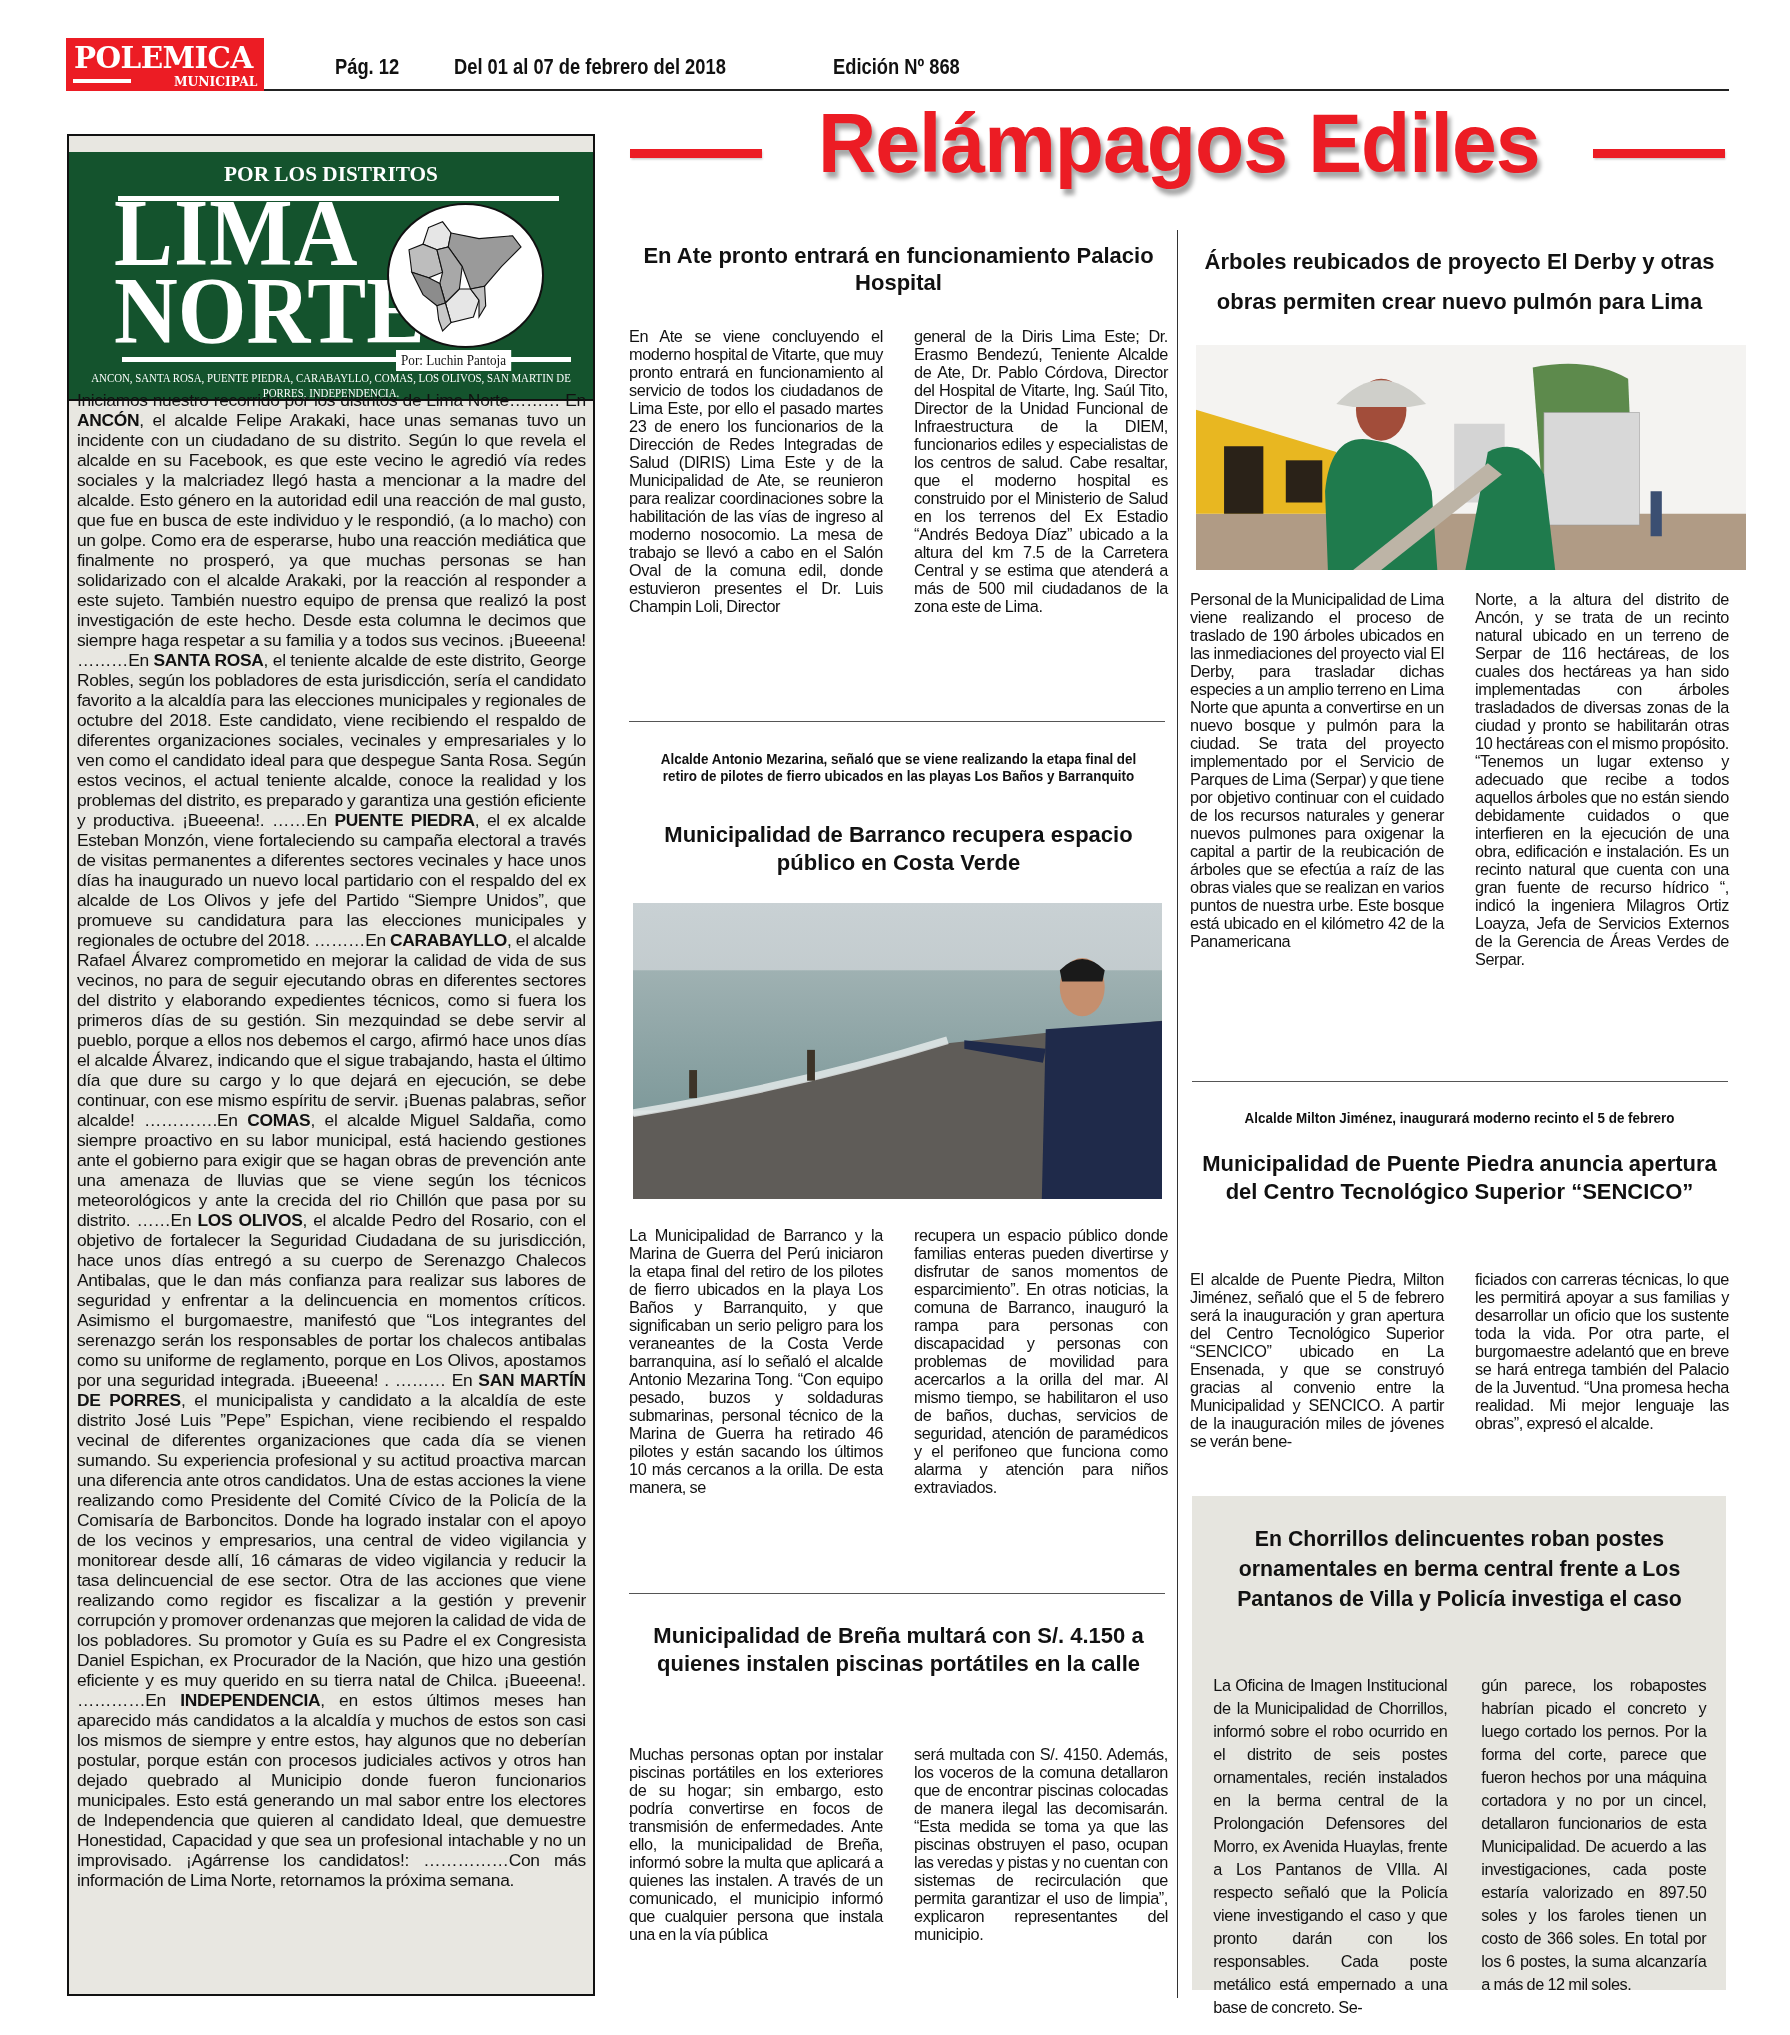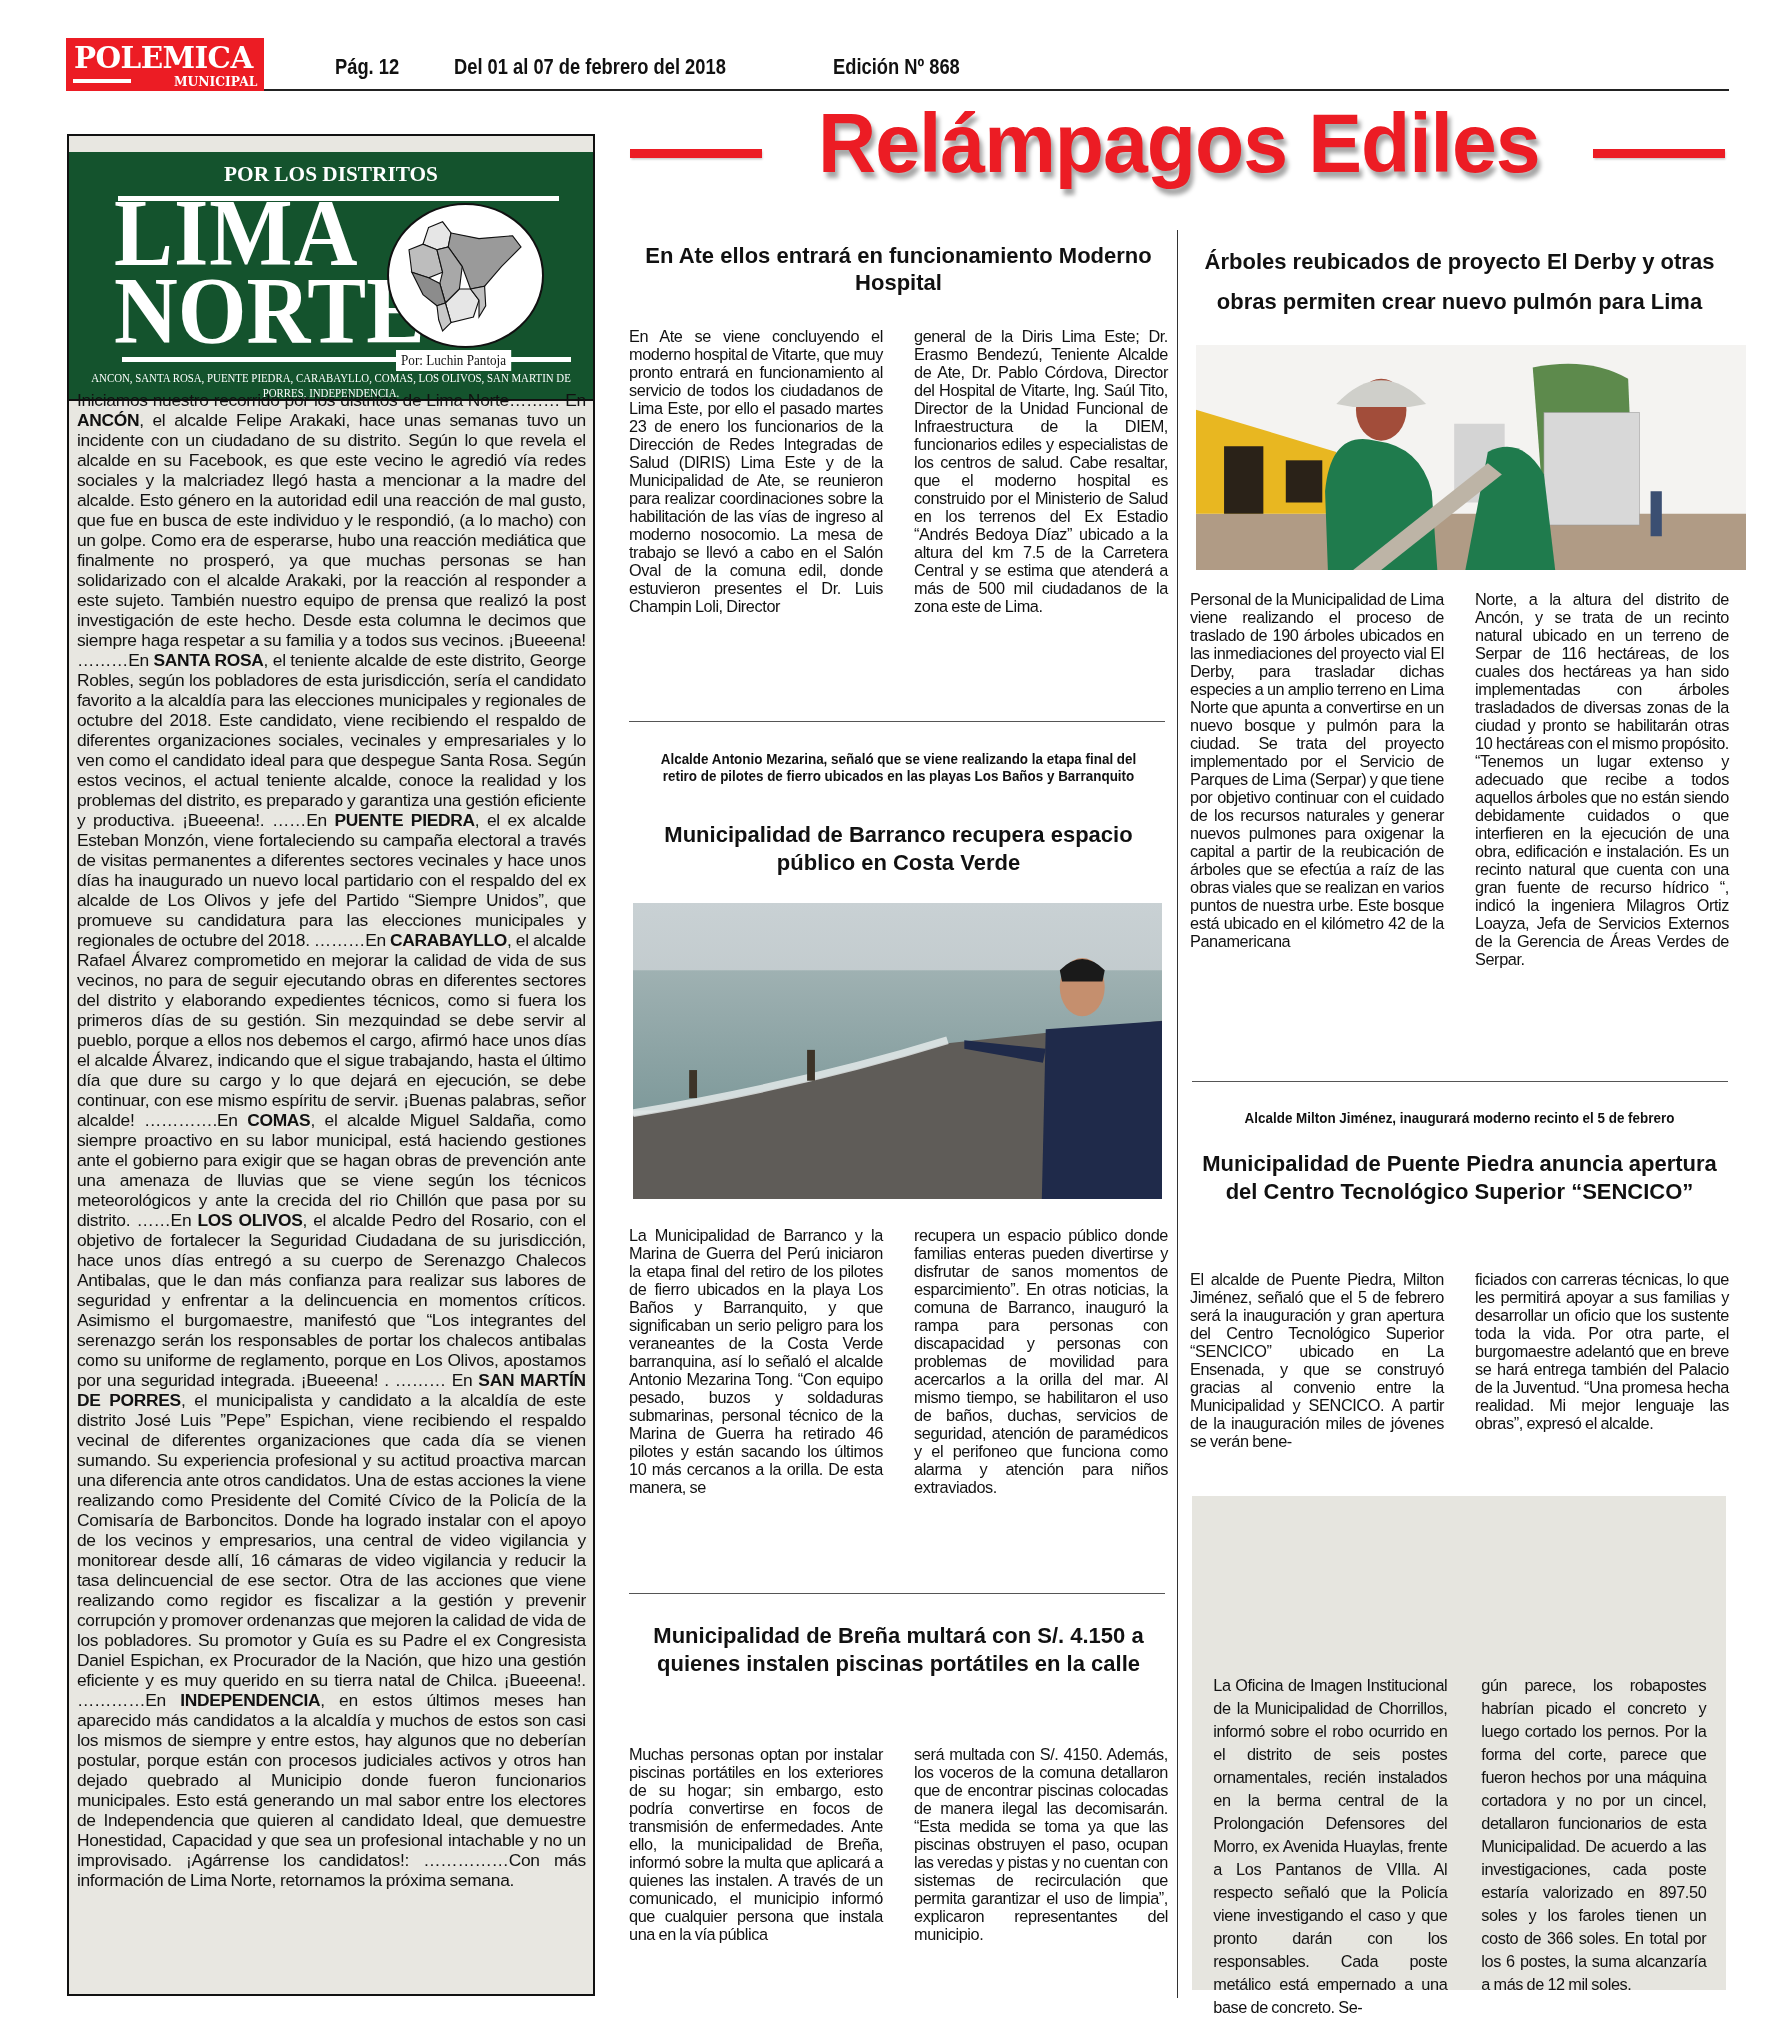--- a/index.html
+++ b/index.html
@@ -91,21 +91,21 @@
     </div>
     <div class="rule2"></div>
     <div class="by">Por: Luchin Pantoja</div>
     <div class="districts">ANCON, SANTA ROSA, PUENTE PIEDRA, CARABAYLLO, COMAS, LOS OLIVOS, SAN MARTIN DE PORRES, INDEPENDENCIA.</div>
   </div>
   <div class="lbody" id="lbody"><span>Iniciamos nuestro recorrido por los distritos de Lima Norte……… En </span><b>ANCÓN</b><span>,  el alcalde Felipe Arakaki, hace unas semanas tuvo un incidente con un ciudadano de su distrito. Según lo que revela el alcalde en su Facebook, es que este vecino le agredió vía redes sociales y la malcriadez llegó hasta a mencionar a la madre del alcalde. Esto género en la autoridad edil una reacción de mal gusto, que fue en busca de este individuo y le respondió, (a lo macho) con un golpe. Como era de esperarse, hubo una reacción mediática que finalmente no prosperó, ya que muchas personas se han solidarizado con el alcalde Arakaki, por la reacción al responder a este sujeto. También nuestro equipo de prensa que realizó la post investigación de este hecho. Desde esta columna le decimos que siempre haga respetar a su familia y a todos sus vecinos. ¡Bueeena! ………En </span><b>SANTA ROSA</b><span>, el teniente alcalde de este distrito, George Robles, según los pobladores de esta jurisdicción, sería el candidato favorito a la alcaldía para las elecciones municipales y regionales de octubre del 2018. Este candidato,  viene recibiendo el respaldo de diferentes organizaciones sociales, vecinales y empresariales y lo ven como el  candidato ideal para que despegue Santa Rosa. Según estos vecinos, el actual teniente alcalde, conoce la realidad y los problemas del distrito, es preparado y garantiza una gestión eficiente y productiva. ¡Bueeena!.   ……En </span><b>PUENTE PIEDRA</b><span>, el ex alcalde Esteban Monzón, viene fortaleciendo su campaña electoral a través de visitas permanentes a diferentes sectores vecinales y hace unos días ha inaugurado un nuevo local partidario con el respaldo del ex alcalde de Los Olivos y jefe del Partido “Siempre Unidos”, que promueve su candidatura para las elecciones municipales y regionales de octubre del 2018.  ………En </span><b>CARABAYLLO</b><span>,  el alcalde Rafael Álvarez comprometido en mejorar la calidad de vida de sus vecinos, no para de seguir ejecutando obras en diferentes sectores del distrito y elaborando expedientes técnicos, como si fuera los primeros días de su gestión. Sin mezquindad se debe servir al pueblo, porque a ellos nos debemos el cargo, afirmó hace unos días el alcalde Álvarez, indicando que el sigue trabajando, hasta el último día que dure su cargo y lo que dejará en ejecución, se debe continuar, con ese mismo espíritu de servir. ¡Buenas palabras, señor alcalde! ………….En </span><b>COMAS</b><span>, el alcalde Miguel Saldaña, como siempre proactivo en su labor municipal, está haciendo gestiones ante el gobierno para exigir que se hagan obras de prevención ante una amenaza de lluvias que se viene según los técnicos meteorológicos y ante la crecida del rio Chillón que pasa por su distrito.  ……En </span><b>LOS OLIVOS</b><span>, el alcalde Pedro del Rosario, con el objetivo de fortalecer la Seguridad Ciudadana de su jurisdicción, hace unos días entregó a su cuerpo de Serenazgo Chalecos Antibalas, que le dan más confianza para realizar sus labores de seguridad y enfrentar a la delincuencia en momentos críticos. Asimismo el burgomaestre, manifestó que “Los integrantes del serenazgo serán los responsables de portar los chalecos antibalas como su uniforme de reglamento, porque en Los Olivos, apostamos por una seguridad integrada. ¡Bueeena! . ……… En </span><b>SAN MARTÍN DE PORRES</b><span>, el  municipalista y candidato a la alcaldía de este distrito José Luis  ”Pepe” Espichan, viene recibiendo el respaldo vecinal de diferentes organizaciones que cada día se vienen sumando. Su experiencia profesional y su actitud proactiva marcan una diferencia ante otros candidatos. Una de estas acciones la viene realizando como Presidente del Comité Cívico de la Policía de la Comisaría de Barboncitos. Donde ha logrado instalar con el apoyo de los vecinos y empresarios, una central de video vigilancia y monitorear desde allí, 16 cámaras de video vigilancia y reducir  la tasa delincuencial de ese sector.  Otra de las acciones que viene realizando como regidor es fiscalizar a la gestión y prevenir corrupción y promover ordenanzas que mejoren la calidad de vida de los pobladores. Su promotor y Guía es su Padre el ex Congresista Daniel Espichan,  ex Procurador de la Nación, que hizo una gestión eficiente y es muy querido en su tierra natal de Chilca. ¡Bueeena!. …………En </span><b>INDEPENDENCIA</b><span>, en estos últimos meses han aparecido más candidatos a la alcaldía y muchos de estos son casi los mismos de siempre y entre estos, hay algunos que no deberían postular, porque están con procesos judiciales activos y otros han dejado quebrado al Municipio donde fueron funcionarios municipales. Esto está generando un mal sabor entre los electores de Independencia que quieren al candidato Ideal, que demuestre Honestidad, Capacidad y que sea un profesional intachable y no un improvisado. ¡Agárrense los candidatos!: ……………Con más información de Lima Norte, retornamos la próxima semana.</span></div>
 </div>
 
 <div class="abs vdiv"></div>
 
-<div class="abs head2" style="left:629px; top:242px; width:539px; font-size:22px; line-height:27px;">En Ate ellos entrará en funcionamiento Moderno Hospital</div>
+<div class="abs head2" style="left:629px; top:242px; width:539px; font-size:22px; line-height:27px;">En Ate pronto entrará en funcionamiento Palacio Hospital</div>
 <div class="abs cols" style="left:629px; top:327px; width:539px;">
   <div class="col" style="width:254px;">En Ate se viene concluyendo el moderno hospital de Vitarte, que muy pronto entrará en funcionamiento al servicio de todos los ciudadanos de Lima Este, por ello el pasado martes 23 de enero los funcionarios de la Dirección de Redes Integradas de Salud (DIRIS) Lima Este y de la Municipalidad de Ate, se reunieron para realizar coordinaciones sobre la habilitación de las vías de ingreso al moderno nosocomio. La mesa de trabajo se llevó a cabo en el Salón Oval de la comuna edil, donde estuvieron presentes el Dr. Luis Champin Loli, Director</div>
   <div class="col" style="width:254px;">general de la Diris Lima Este; Dr. Erasmo Bendezú, Teniente Alcalde de Ate, Dr. Pablo Córdova, Director del Hospital de Vitarte, Ing. Saúl Tito, Director de la Unidad Funcional de Infraestructura de la DIEM, funcionarios ediles y especialistas de los centros de salud. Cabe resaltar, que el moderno hospital es construido por el Ministerio de Salud en los terrenos del Ex Estadio “Andrés Bedoya Díaz” ubicado a la altura del km 7.5 de la Carretera Central y se estima que atenderá a más de 500 mil ciudadanos de la zona este de Lima.</div>
 </div>
 <div class="abs hrule" style="left:629px; top:721px; width:536px;"></div>
 
 <div class="abs head2" style="left:629px; top:751px; width:539px; font-size:14.6px; line-height:17px; transform:scaleX(0.92);">Alcalde Antonio Mezarina, señaló que se viene realizando la etapa final del retiro de pilotes de fierro ubicados en las playas Los Baños y Barranquito</div>
 <div class="abs head2" style="left:629px; top:821px; width:539px; font-size:22px; line-height:27.5px;">Municipalidad de Barranco recupera espacio público en Costa Verde</div>
 <div class="abs photo" style="left:633px; top:903px; width:529px; height:296px;">
   <svg width="529" height="296" viewBox="0 0 942 528" preserveAspectRatio="none">
@@ -169,18 +169,19 @@
 <div class="abs hrule" style="left:1192px; top:1081px; width:536px;"></div>
 
 <div class="abs head2" style="left:1190px; top:1109px; width:539px; font-size:14.6px; line-height:18px; transform:scaleX(0.92);">Alcalde Milton Jiménez, inaugurará moderno recinto el 5 de febrero</div>
 <div class="abs head2" style="left:1190px; top:1150px; width:539px; font-size:22px; line-height:28px;">Municipalidad de Puente Piedra anuncia apertura del Centro Tecnológico Superior “SENCICO”</div>
 <div class="abs cols" style="left:1190px; top:1270px; width:539px;">
   <div class="col" style="width:254px;">El alcalde de Puente Piedra, Milton Jiménez, señaló que el 5 de febrero será la inauguración y gran apertura del Centro Tecnológico Superior “SENCICO” ubicado en La  Ensenada, y que se construyó gracias al convenio entre la Municipalidad y SENCICO. A partir de la inauguración miles de jóvenes se verán bene-</div>
   <div class="col" style="width:254px;margin-left:20px;">ficiados con carreras técnicas, lo que les permitirá apoyar a sus familias y desarrollar un oficio que los sustente toda la vida. Por otra parte, el burgomaestre adelantó que en breve se hará entrega también del Palacio de la Juventud. “Una promesa hecha realidad. Mi mejor lenguaje las obras”, expresó el alcalde.</div>
 </div>
 
 <div class="abs" style="left:1192px; top:1496px; width:534px; height:494px; background:#e6e5df;">
+  <div class="head2" style="position:absolute; left:17px; top:28px; width:501px; font-size:21.3px; line-height:30px;">En Chorrillos delincuentes roban postes ornamentales en berma central frente a Los Pantanos de Villa y Policía investiga el caso</div>
   <div class="cols" style="position:absolute; left:21.3px; top:178px; width:493px;">
     <div class="col" style="width:234px; line-height:23px;">La Oficina de Imagen Institucional de la Municipalidad de Chorrillos, informó sobre el robo ocurrido en el distrito de seis postes ornamentales, recién instalados en la berma central de la Prolongación Defensores del Morro, ex Avenida Huaylas, frente a Los Pantanos de VIlla. Al respecto señaló que la Policía viene investigando el caso y que pronto darán con los responsables. Cada poste metálico está empernado a una base de concreto. Se-</div>
     <div class="col" style="width:225px; line-height:23px;">gún parece, los robapostes habrían picado el concreto y luego cortado los pernos. Por la forma del corte, parece que fueron hechos por una máquina cortadora y no por un cincel, detallaron funcionarios de esta Municipalidad. De acuerdo a las investigaciones, cada poste estaría valorizado en 897.50 soles y los faroles tienen un costo de 366 soles. En total por los 6 postes, la suma alcanzaría a más de 12 mil soles.</div>
   </div>
 </div>
 
 
 </body></html>

